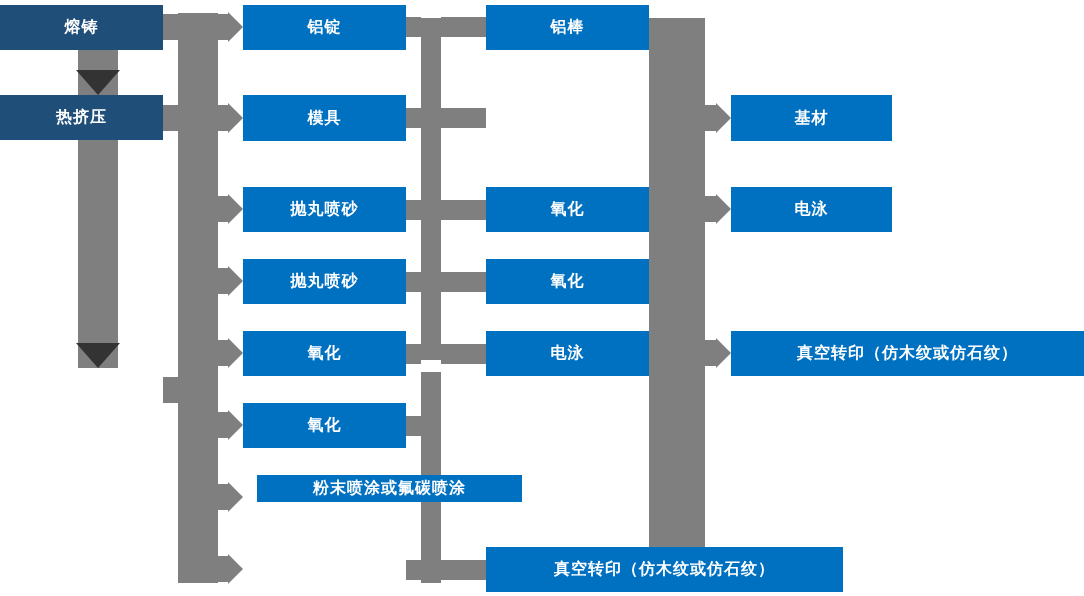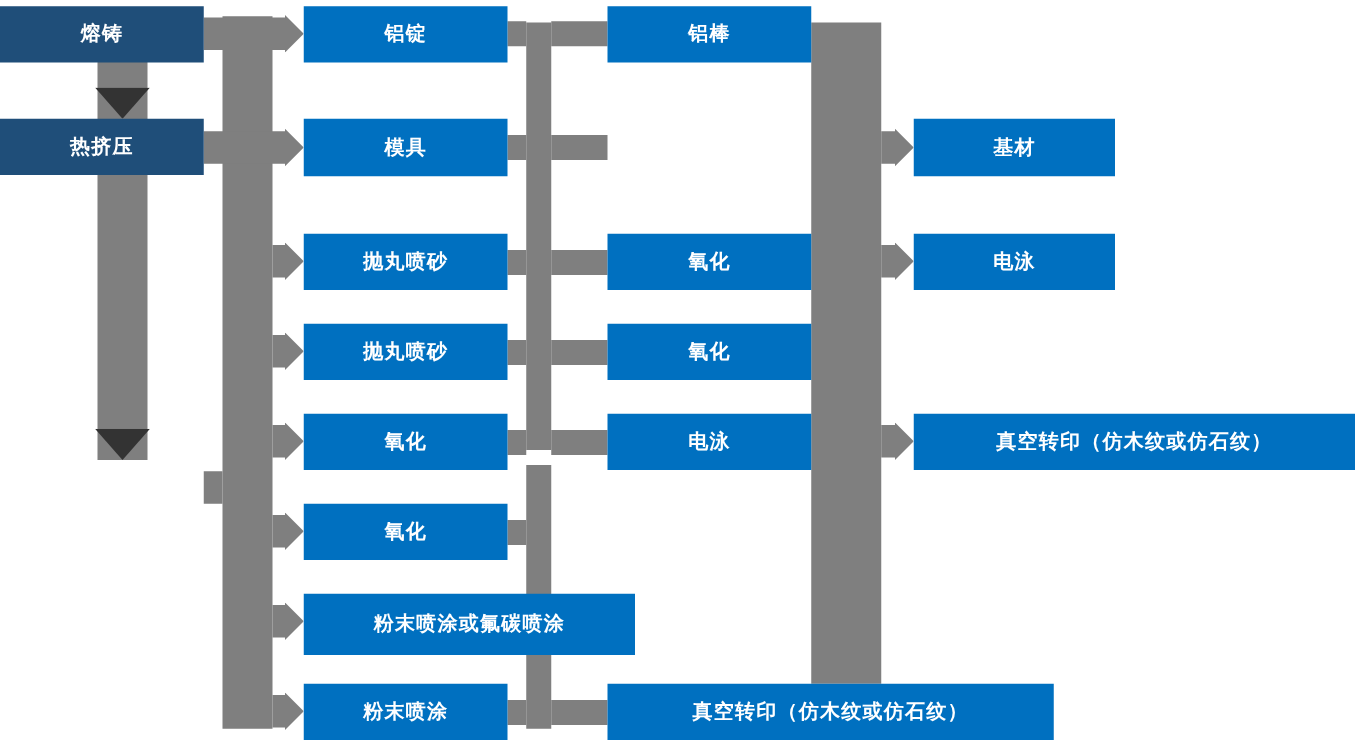--- a/index.html
+++ b/index.html
@@ -107,22 +107,21 @@
 
   <div class="node dark" style="left:0;top:5px;width:163px;height:45px">熔铸</div>
   <div class="node dark" style="left:0;top:95px;width:163px;height:45px">热挤压</div>
 
   <div class="node blue" style="left:243px;top:5px;width:163px;height:45px">铝锭</div>
   <div class="node blue" style="left:243px;top:95px;width:163px;height:46px">模具</div>
   <div class="node blue" style="left:243px;top:187px;width:163px;height:45px">抛丸喷砂</div>
   <div class="node blue" style="left:243px;top:259px;width:163px;height:45px">抛丸喷砂</div>
   <div class="node blue" style="left:243px;top:331px;width:163px;height:45px">氧化</div>
   <div class="node blue" style="left:243px;top:403px;width:163px;height:45px">氧化</div>
-  <div class="node blue" style="left:243px;top:475px;width:265px;height:49px">粉末喷涂或氟碳喷涂</div>
-  <div class="node blue" style="left:243px;top:547px;width:163px;height:45px">粉末喷涂</div>
+  <div class="node blue" style="left:257px;top:475px;width:265px;height:27px">粉末喷涂或氟碳喷涂</div>
 
   <div class="node blue" style="left:486px;top:5px;width:163px;height:45px">铝棒</div>
   <div class="node blue" style="left:486px;top:187px;width:163px;height:45px">氧化</div>
   <div class="node blue" style="left:486px;top:259px;width:163px;height:45px">氧化</div>
   <div class="node blue" style="left:486px;top:331px;width:163px;height:45px">电泳</div>
   <div class="node blue" style="left:486px;top:547px;width:357px;height:45px">真空转印（仿木纹或仿石纹）</div>
 
   <div class="node blue" style="left:731px;top:95px;width:161px;height:46px">基材</div>
   <div class="node blue" style="left:731px;top:187px;width:161px;height:45px">电泳</div>
   <div class="node blue" style="left:731px;top:331px;width:353px;height:45px">真空转印（仿木纹或仿石纹）</div>

